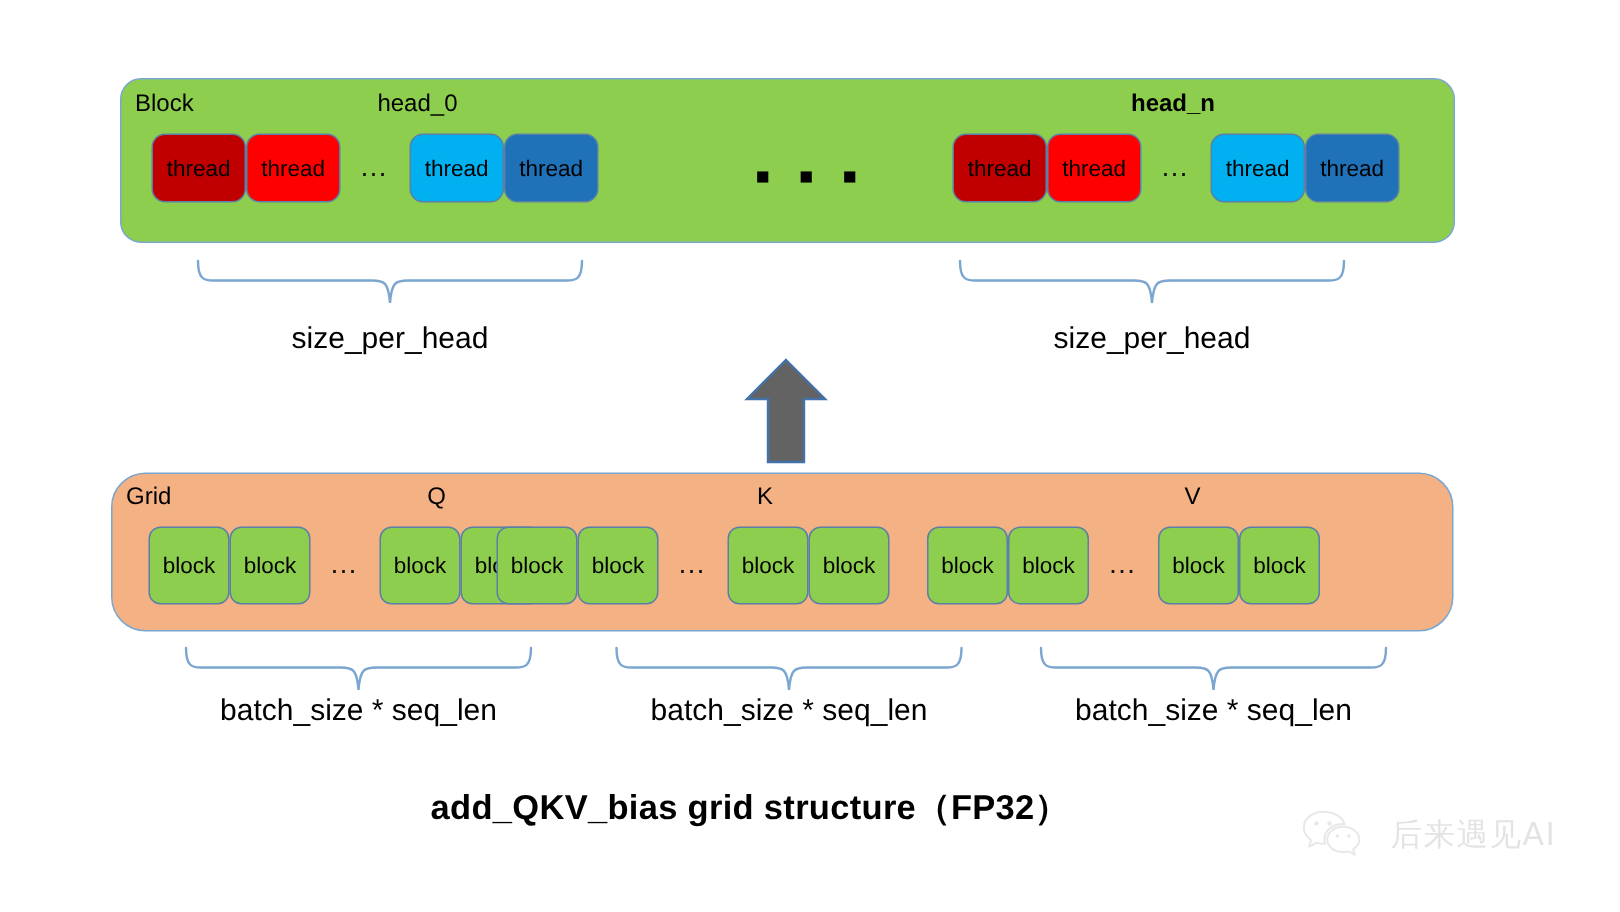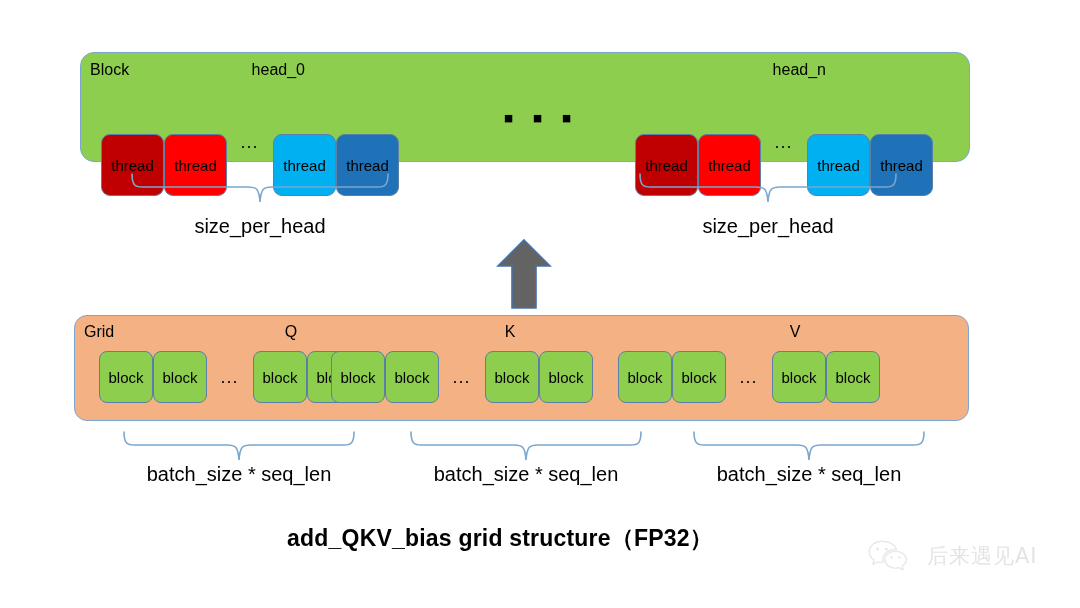--- a/index.html
+++ b/index.html
@@ -42,44 +42,43 @@
   .head-label {
     position: absolute;
     top: 8px;
     font-size: 16px;
     line-height: 18px;
     color: #000;
     white-space: nowrap;
     text-align: right;
   }
   #head0-label { left: 134px; width: 90px; }
-  #headn-label { left: 655px; width: 90px; }
+  #headn-label { left: 639px; width: 90px; font-weight: bold; }
 
   .thread-group {
     position: absolute;
     top: 36px;
     display: flex;
     align-items: center;
   }
   #thread-group-0 { left: 20px; }
   #thread-group-n { left: 554px; }
 
   .thread-box {
     width: 63px;
-    height: 62px;
+    height: 46px;
     border: 1px solid #5B7FA6;
     border-radius: 9px;
     box-sizing: border-box;
     display: flex;
     align-items: center;
     justify-content: center;
     font-size: 15px;
     color: #000;
     line-height: 1;
-    margin-top: 45px;
   }
   .thread-darkred  { background: #C00000; }
   .thread-red      { background: #FF0000; }
   .thread-cyan     { background: #00B0F0; }
   .thread-blue     { background: #1F71B8; }
 
   .inner-dots {
     width: 46px;
     text-align: center;
     font-size: 19px;
@@ -121,21 +120,21 @@
   }
 
   
   #grid-container {
     left: 74px;
     top: 315px;
     width: 895px;
     height: 106px;
     background: #F4B183;
     border: 1px solid #7AA6D0;
-    border-radius: 13px;
+    border-radius: 23px;
     box-sizing: border-box;
   }
   .grid-label {
     position: absolute;
     left: 9px;
     top: 7px;
     font-size: 16px;
     line-height: 18px;
     white-space: nowrap;
   }

